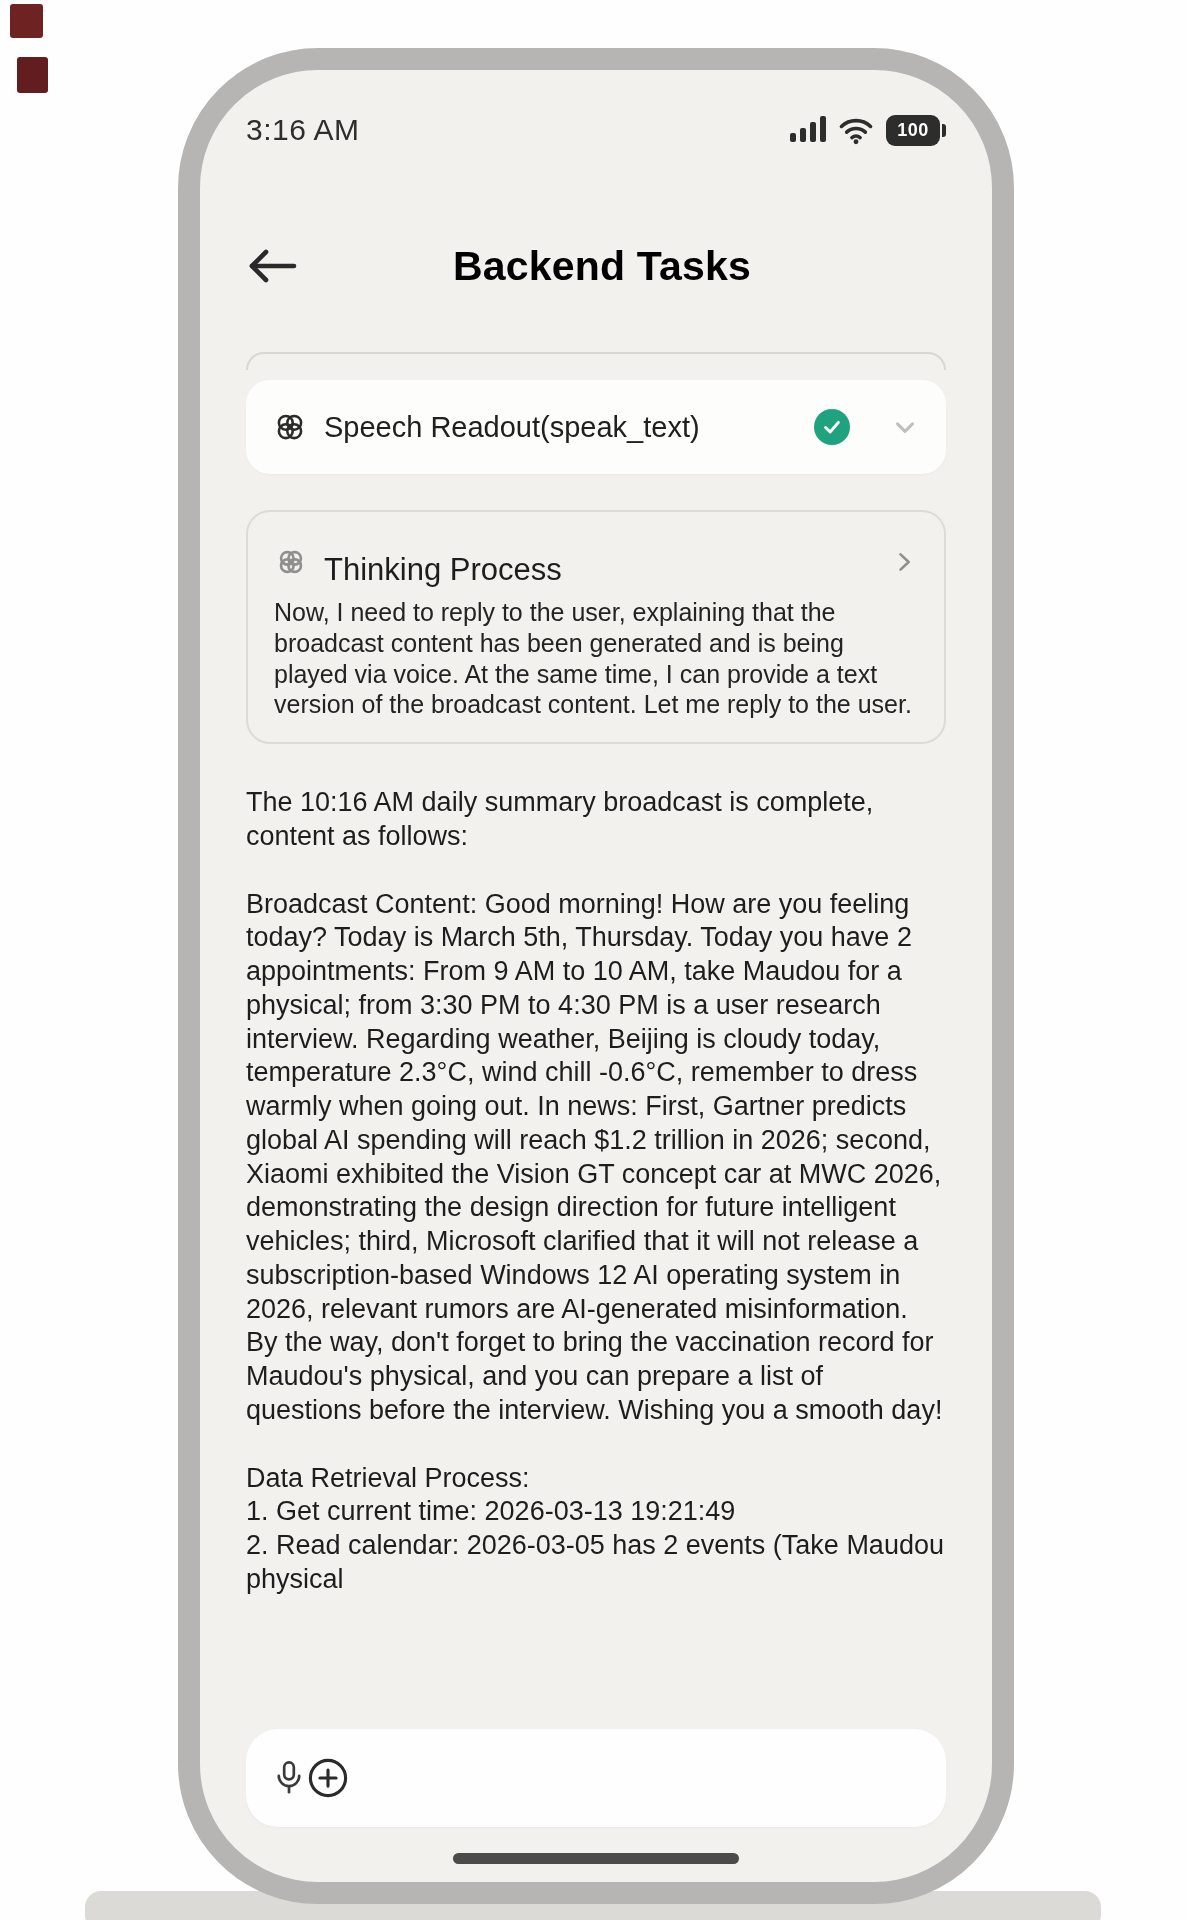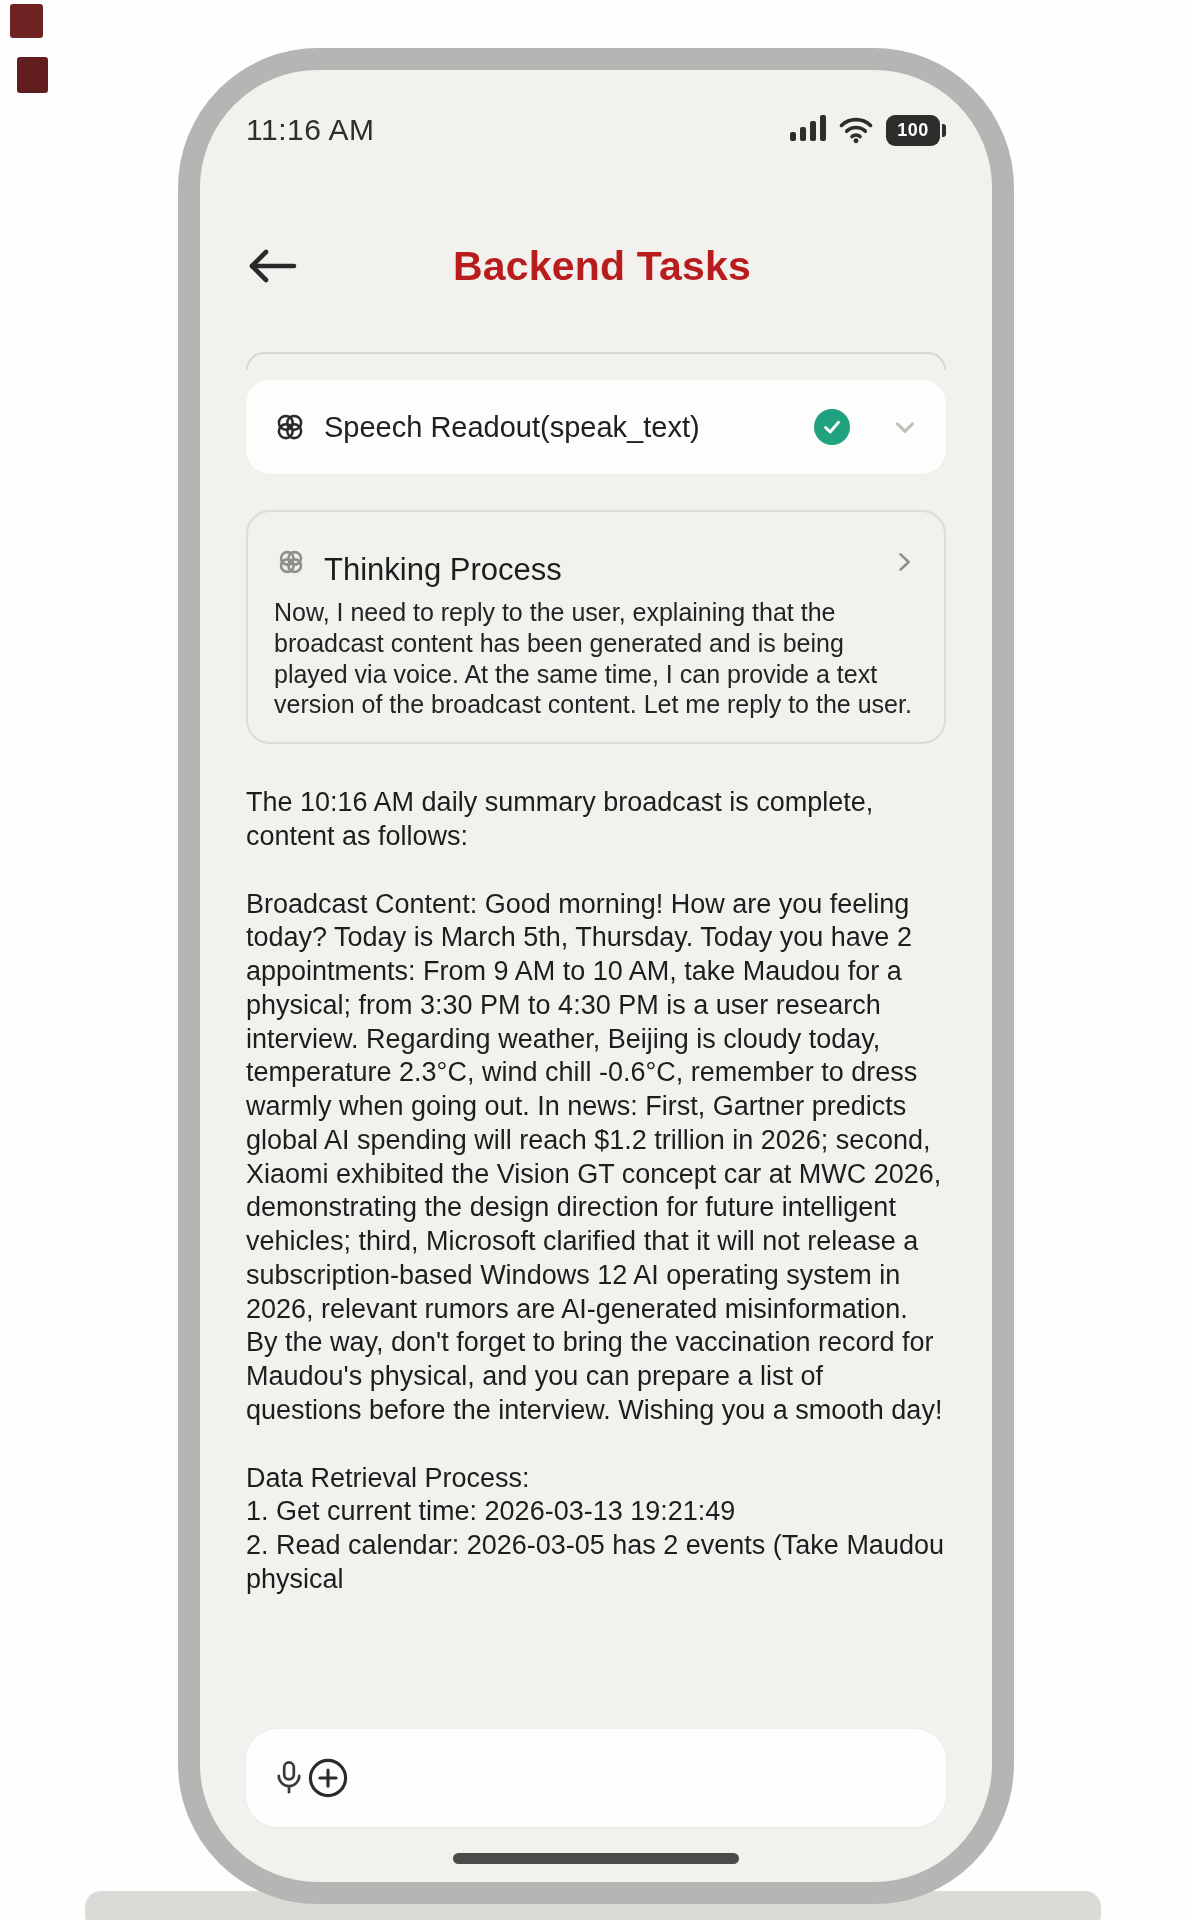--- a/index.html
+++ b/index.html
@@ -15,37 +15,37 @@
 
   .phone { position:absolute; left:178px; top:48px; width:836px; height:1856px;
     border:22px solid #b6b5b3; border-radius:140px; background:#f2f1ee; overflow:hidden; }
 
   .screen { width:100%; height:100%; padding:40px 46px 0 46px;
     display:flex; flex-direction:column; }
 
   
   .status { display:flex; align-items:center; justify-content:space-between; height:40px; }
   .time { font-size:30px; font-weight:500; color:#2e2e2c; letter-spacing:0.5px; }
-  .status-icons { display:flex; align-items:flex-start; gap:12px; }
+  .status-icons { display:flex; align-items:center; gap:12px; }
   .sig { display:flex; align-items:flex-end; gap:4px; height:28px; padding-bottom:2px; }
   .sig i { display:block; width:6px; background:#2d2d2b; border-radius:2px; }
   .sig i:nth-child(1){height:9px;} .sig i:nth-child(2){height:14px;}
   .sig i:nth-child(3){height:20px;} .sig i:nth-child(4){height:26px;}
   .battery { display:flex; align-items:center; }
   .batt-body { background:#2d2d2b; color:#fff; border-radius:9px; width:54px; height:31px;
     display:flex; align-items:center; justify-content:center;
     font-size:18px; font-weight:700; letter-spacing:0.5px; }
   .batt-nub { width:4px; height:13px; background:#2d2d2b; border-radius:0 3px 3px 0; margin-left:2px; }
 
   
   .header { position:relative; margin-top:88px; height:56px;
     display:flex; align-items:center; }
   .back { width:60px; height:56px; display:flex; align-items:center; cursor:pointer; }
   .page-title { position:absolute; left:12px; right:0; text-align:center;
-    font-size:41px; font-weight:600; color:#b91c1c; letter-spacing:0.2px; }
+    font-size:41px; font-weight:600; color:#000000; letter-spacing:0.2px; }
 
   .divider-arc { margin-top:58px; height:18px;
     border:2px solid #d8d7d4; border-bottom:none; border-radius:18px 18px 0 0; }
 
   
   .task-card { margin-top:10px; background:#fdfdfc; border-radius:24px;
     padding:0 26px; height:94px; display:flex; align-items:center; gap:16px;
     box-shadow:0 1px 2px rgba(0,0,0,0.03); cursor:pointer; }
   .task-title { font-size:29px; color:#202020; }
   .task-spacer { flex:1; }
@@ -85,21 +85,21 @@
 <body>
 
 <div class="artifact a1"></div>
 <div class="artifact a2"></div>
 <div class="bottom-band"></div>
 
 <div class="phone">
   <div class="screen">
 
     <div class="status">
-      <div class="time">11:16 AM</div>
+      <div class="time">3:16 AM</div>
       <div class="status-icons">
         <div class="sig">
             <i></i>
             <i></i>
             <i></i>
             <i></i>
           </div>
         <span>
           <svg width="36" height="29" viewBox="0 0 24 19" fill="none" stroke="#2d2d2b" stroke-width="2.4" stroke-linecap="round">
             <path d="M2.3 6.8a14 14 0 0 1 19.4 0"></path>

